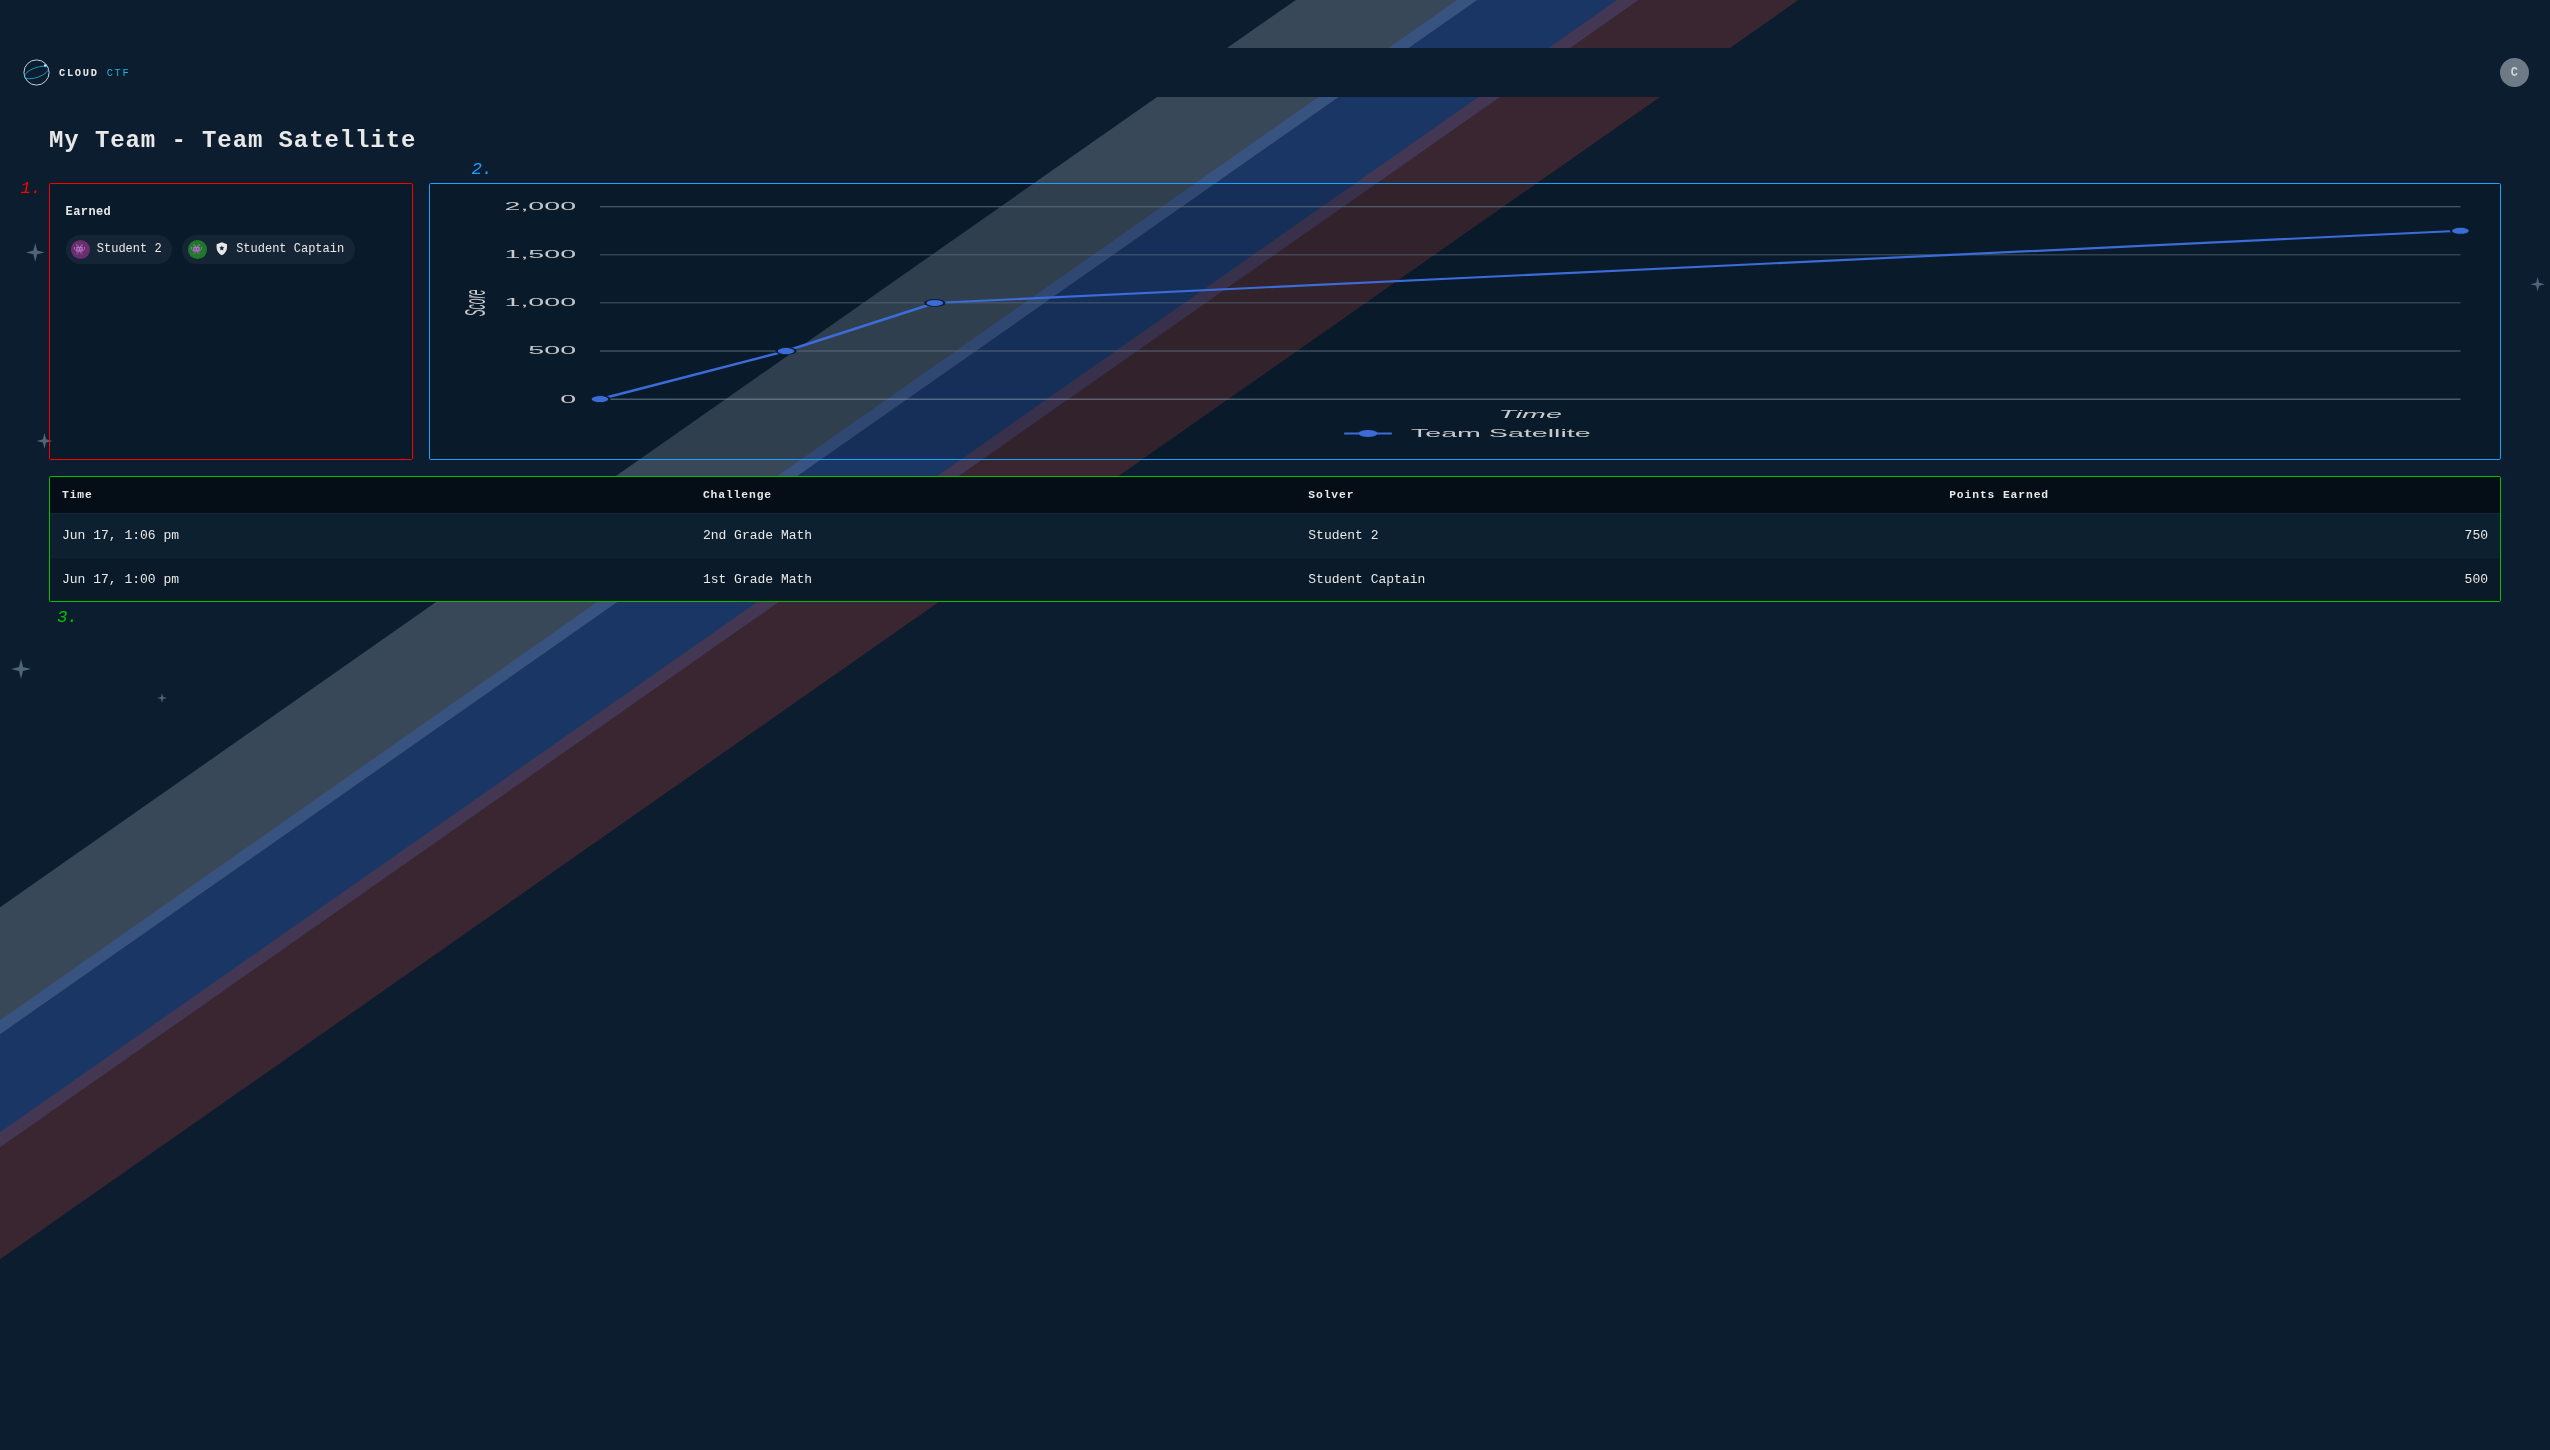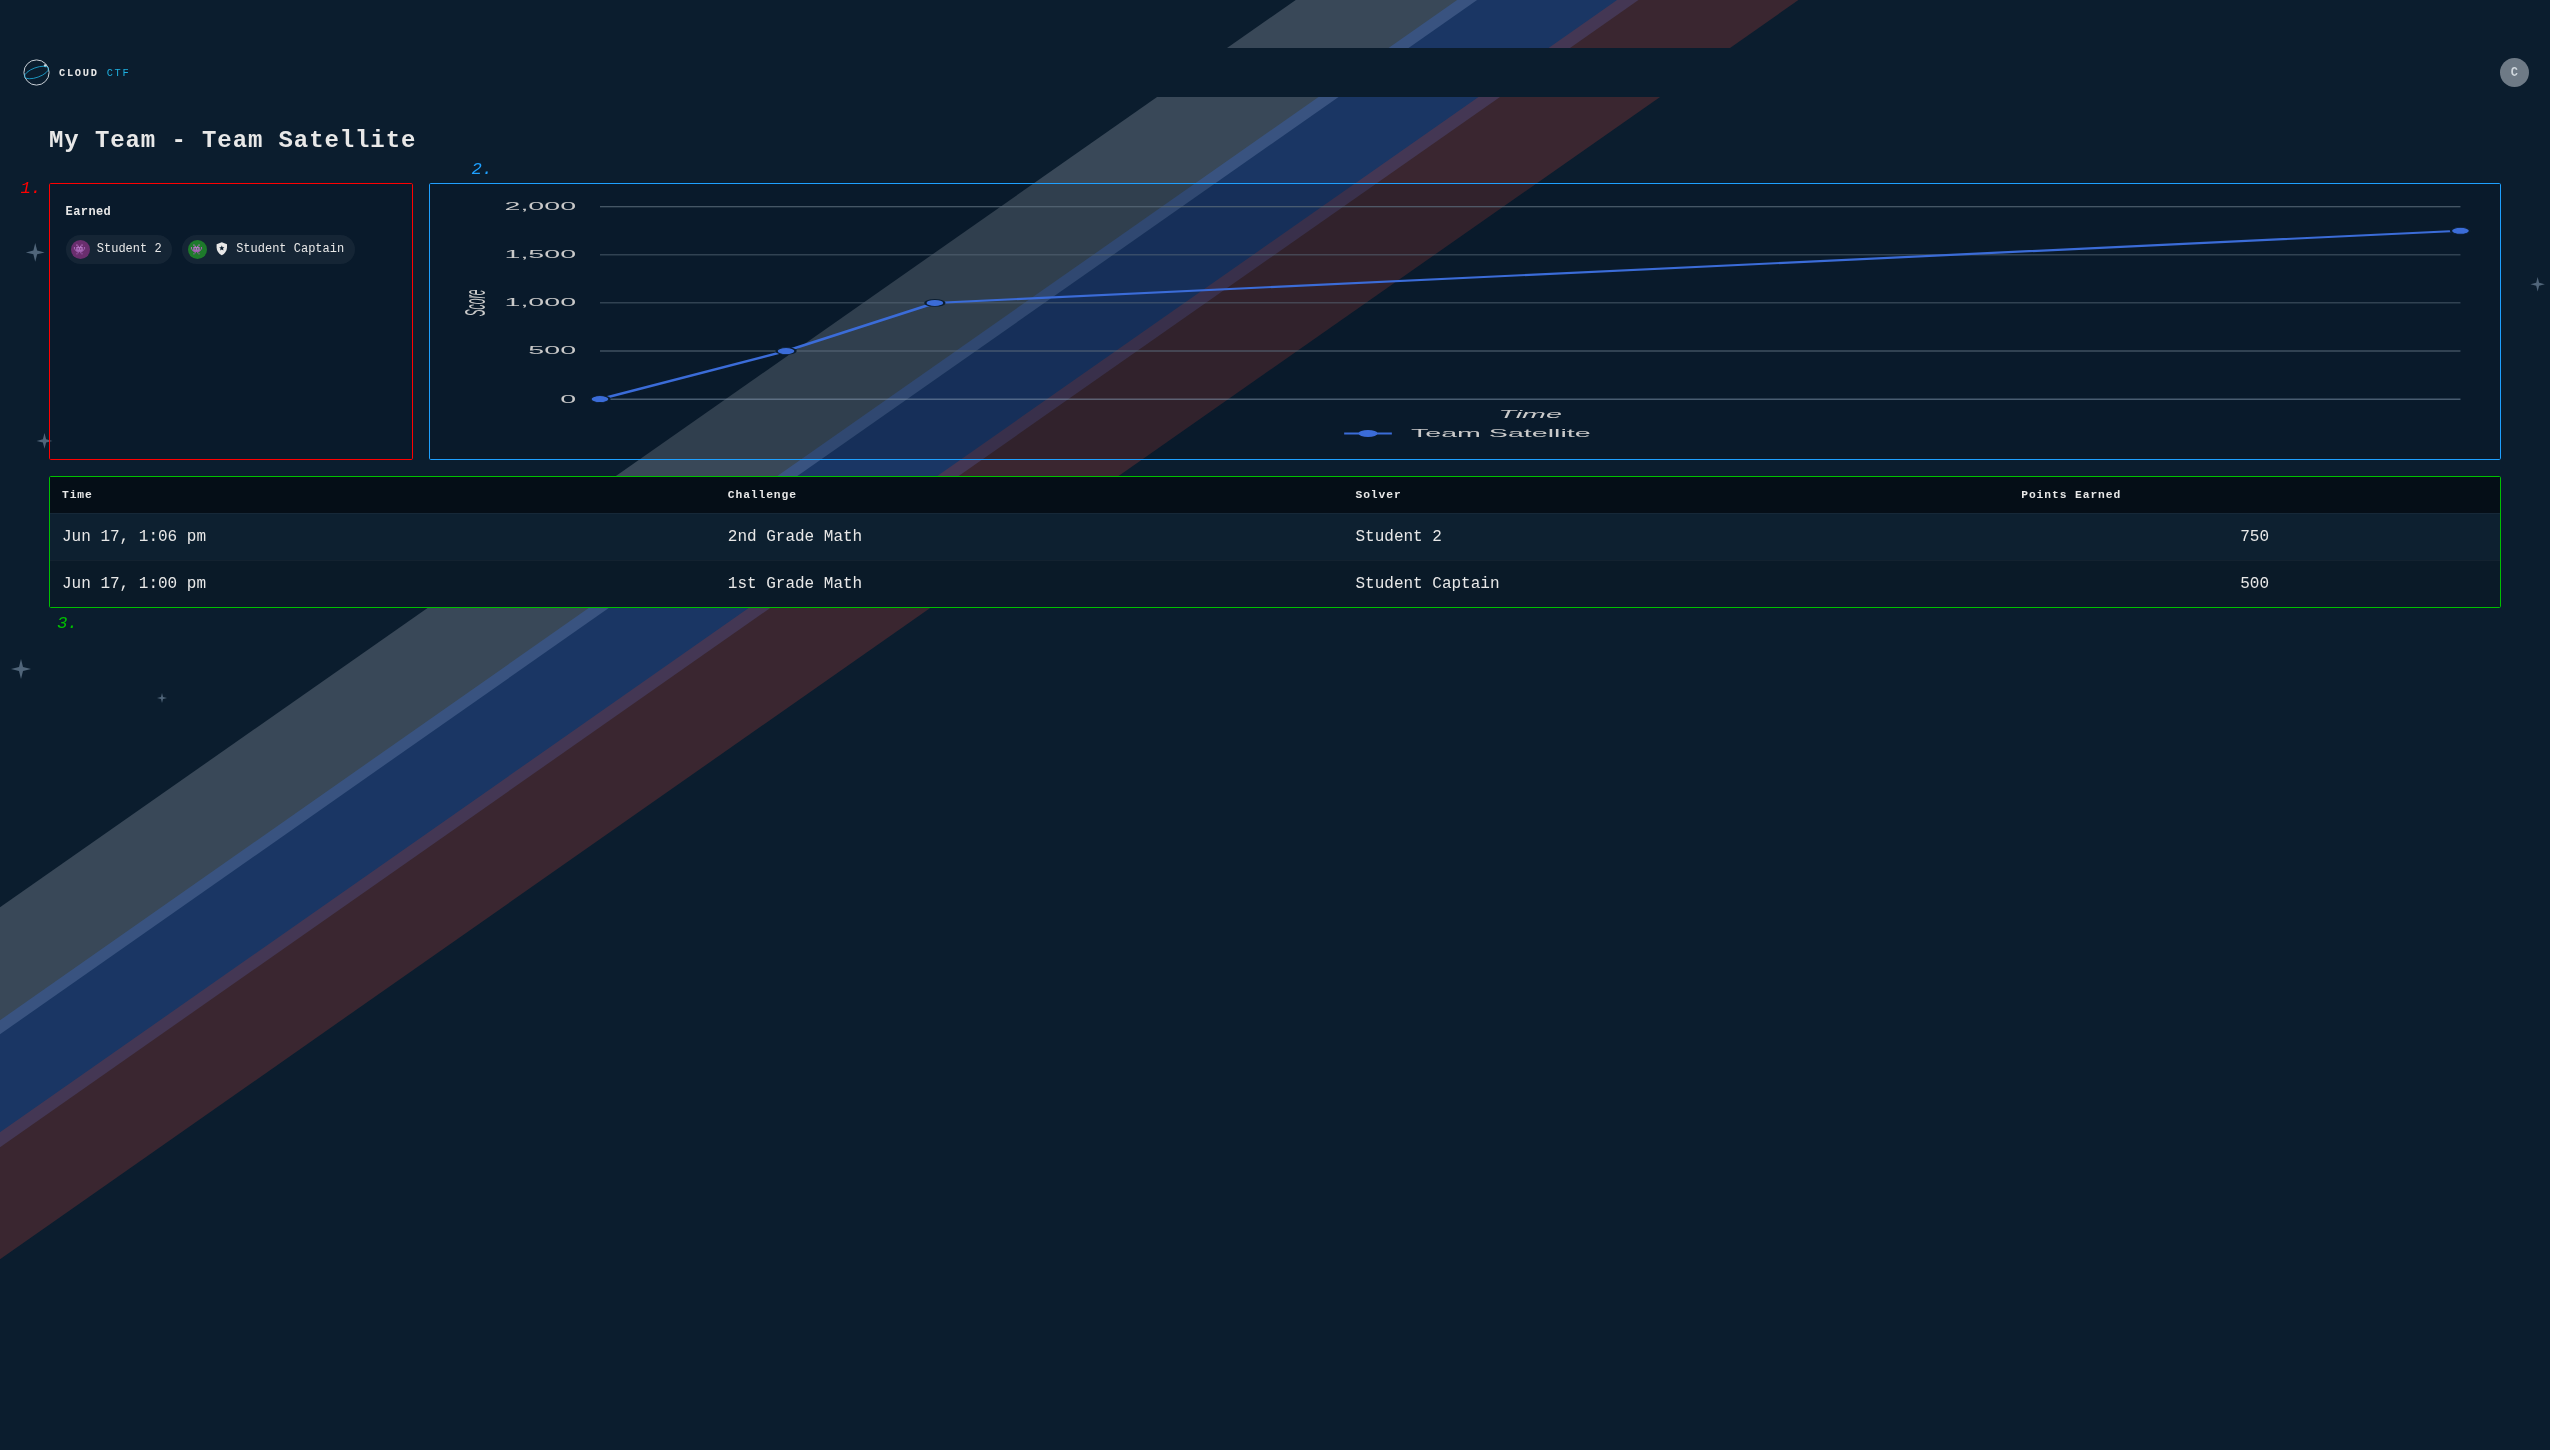--- a/index.html
+++ b/index.html
@@ -96,24 +96,24 @@
 
   
   .chart{position:absolute;inset:8.7px 15.6px 8.7px 3.5px;}
 
   
   table{width:100%;border-collapse:collapse;}
   thead th{
     text-align:left;padding:12px 12px;font-size:11.3px;letter-spacing:0.9px;background:#050e17;
   }
   thead th:last-child{text-align:left;}
-  tbody td{padding:14px 12px;font-size:16px;}
+  tbody td{padding:14px 12px;font-size:13px;}
   tbody tr:nth-child(odd){background:var(--row);}
   tbody tr:nth-child(even){background:var(--row-alt);}
-  tbody td:last-child{text-align:center;}
+  tbody td:last-child{text-align:right;}
   tbody tr{border-top:0.9px solid rgba(255,255,255,.04);}
 
 </style>
 </head>
 <body>
 
 <div class="stripes">
   <div class="stripe s1"></div>
   <div class="stripe s2"></div>
   <div class="stripe s3"></div>

